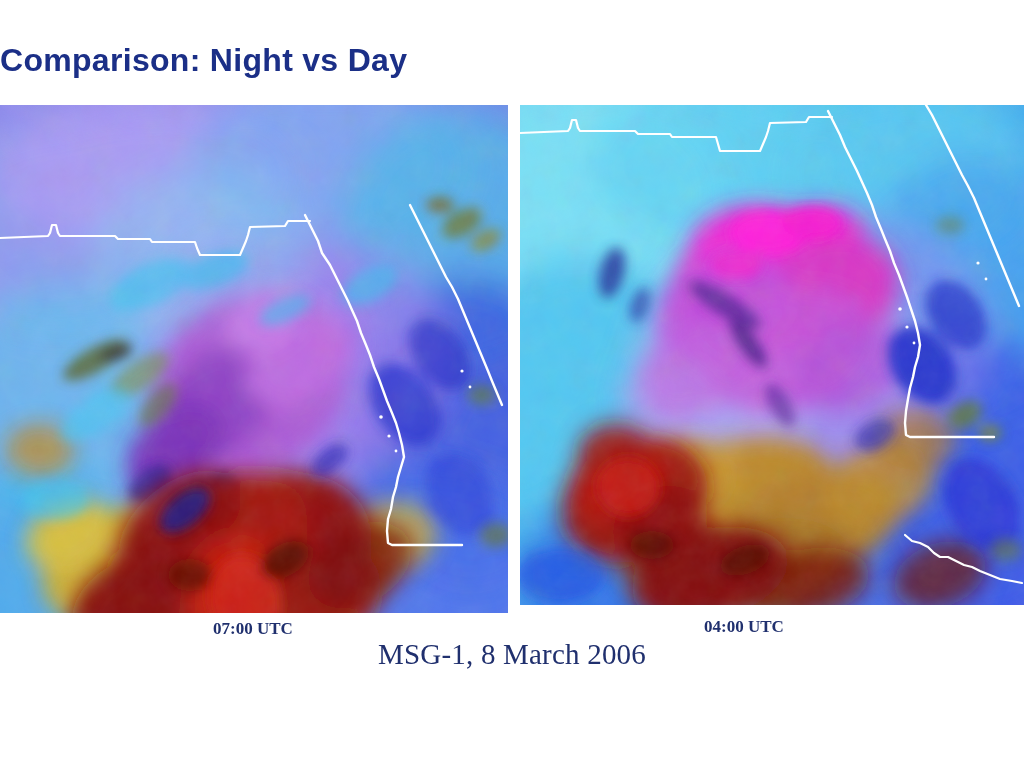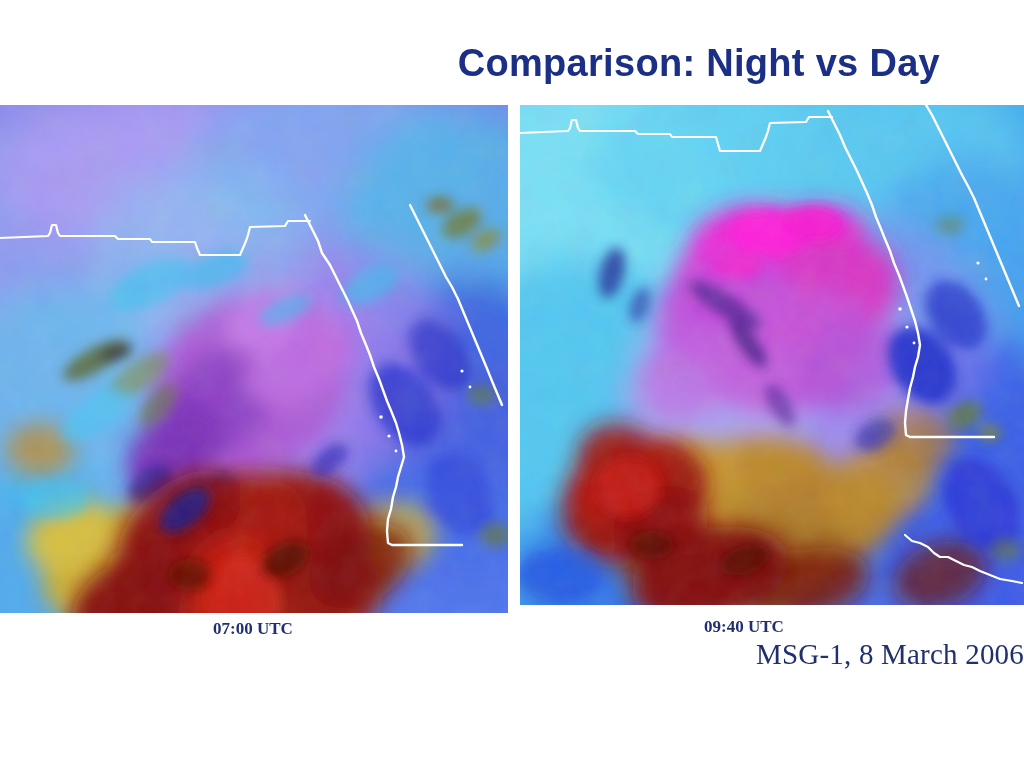--- a/index.html
+++ b/index.html
@@ -15,24 +15,24 @@
     overflow: hidden;
     font-family: "Liberation Sans", sans-serif;
   }
 
   
   #slide-title {
     position: absolute;
     top: 42px;
     left: 0;
     width: 940px;
-    text-align: right;
+    text-align: left;
     font-family: "Liberation Sans", sans-serif;
     font-weight: bold;
-    font-size: 38px;
+    font-size: 32px;
     letter-spacing: 0.3px;
     color: #1b2f87;
   }
 
   
   .sat-panel {
     position: absolute;
     overflow: hidden;
     background: #5aa8e8;
   }
@@ -71,21 +71,21 @@
   }
   #caption-day {
     left: 704px;
     top: 617px;
   }
   #caption-date {
     position: absolute;
     left: 0;
     top: 638px;
     width: 1024px;
-    text-align: right;
+    text-align: center;
     font-family: "Liberation Serif", serif;
     font-size: 29px;
     color: #20306e;
     letter-spacing: 0.2px;
   }
 
   
   #footer {
     position: absolute;
     left: 0;
@@ -367,21 +367,21 @@
       <circle cx="387" cy="222" r="1.6" fill="#ffffff" stroke="none"></circle>
       <circle cx="394" cy="238" r="1.4" fill="#ffffff" stroke="none"></circle>
       <circle cx="458" cy="158" r="1.6" fill="#ffffff" stroke="none"></circle>
       <circle cx="466" cy="174" r="1.4" fill="#ffffff" stroke="none"></circle>
     </g>
   </svg>
 </div>
 
 <div class="time-caption" id="caption-night">07:00 UTC</div>
 
-<div class="time-caption" id="caption-day">09:40 UTC</div>
+<div class="time-caption" id="caption-day">04:00 UTC</div>
 
 <div id="caption-date">MSG-1, 8 March 2006</div>
 
 <div id="footer">
 
   
 
   
 
   

